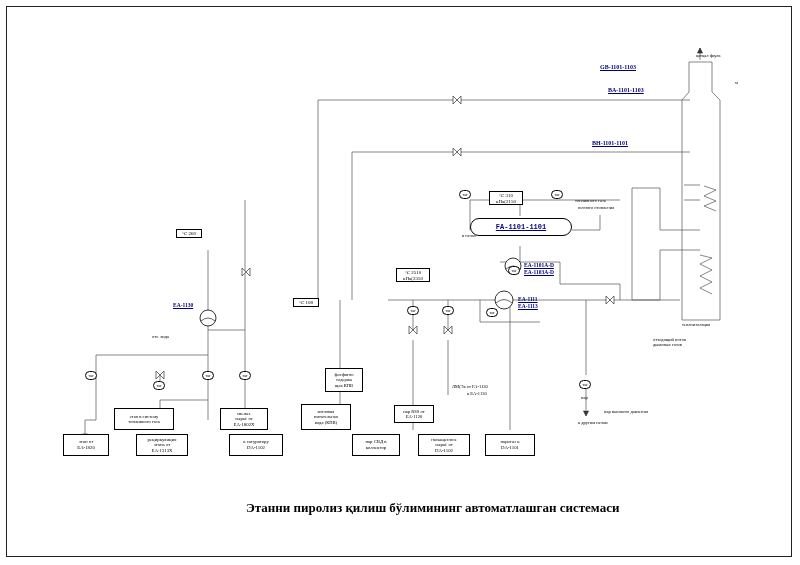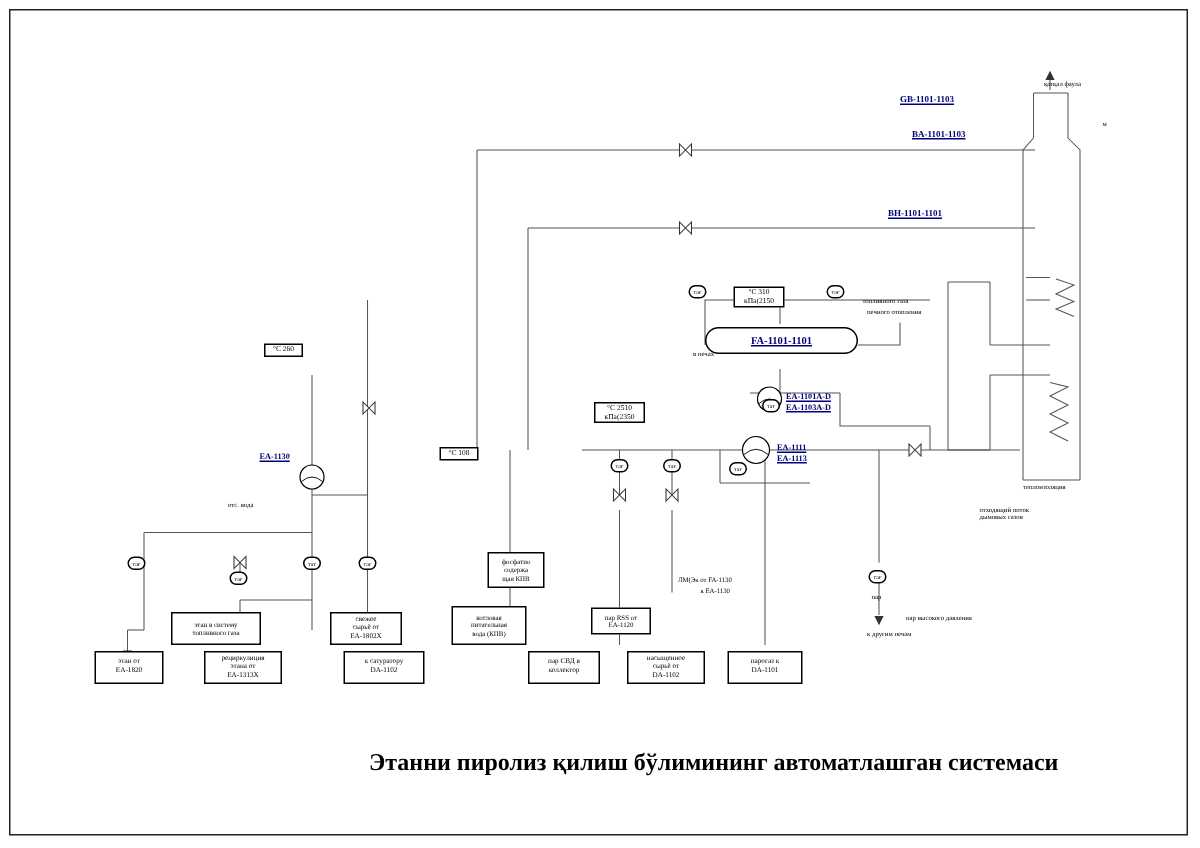--- a/index.html
+++ b/index.html
@@ -55,21 +55,21 @@
     white-space: pre;
     text-decoration: underline;
     line-height: 1.2;
   }
   .tag.plain { text-decoration: none; }
   .caption {
     position: absolute;
     font-family: "Liberation Serif", serif;
     font-weight: bold;
     color: #000000;
-    font-size: 16px;
+    font-size: 13px;
     white-space: pre;
   }
   svg.layer {
     position: absolute;
     left: 0;
     top: 0;
     width: 800px;
     height: 565px;
     pointer-events: none;
   }
@@ -215,21 +215,21 @@
       <path d="M700 48 l-2.5 5 l5 0 z"></path>
       <path d="M586 410 l-2.5 -5 l5 0 z" transform="translate(0,6)"></path>
       <path d="M85 435 l-2.5 -5 l5 0 z" transform="translate(0,4)"></path>
     </g>
   </svg>
 
   <div class="tag" style="left:600px; top:64px; font-size:6px;">GB-1101-1103</div>
   <div class="tag" style="left:608px; top:87px; font-size:6px;">BA-1101-1103</div>
   <div class="tag" style="left:592px; top:140px; font-size:6px;">BH-1101-1101</div>
 
-  <div class="vessel" style="left:470px; top:218px; width:102px; height:18px;">FA-1101-1101</div>
+  <div class="vessel" style="left:470px; top:218px; width:102px; height:18px;font-family:Liberation Mono, monospace;">FA-1101-1101</div>
 
   <div class="tag plain" style="left:524px; top:262px; font-size:5.5px; text-decoration:underline;">EA-1101A-D
 EA-1103A-D</div>
   <div class="tag plain" style="left:518px; top:296px; font-size:5.5px; text-decoration:underline;">EA-1111
 EA-1113</div>
   <div class="tag plain" style="left:173px; top:302px; font-size:5.5px; text-decoration:underline;">EA-1130</div>
 
   <div class="pill" style="left:489px; top:191px; width:34px; height:14px;">°С 310
 кПа(2150</div>
   <div class="pill" style="left:396px; top:268px; width:34px; height:14px;">°С 2510

